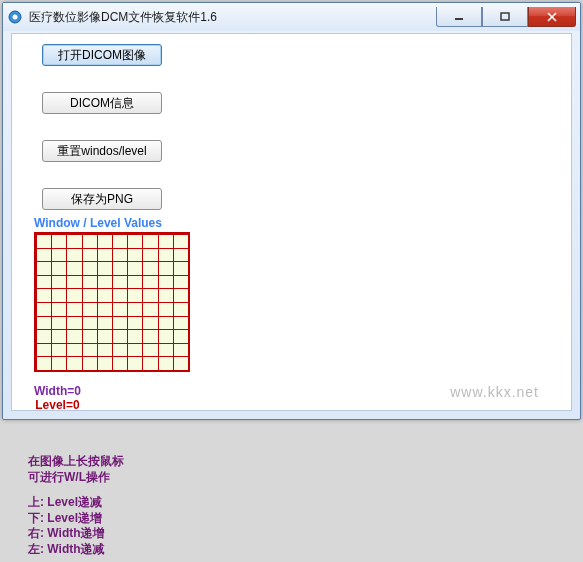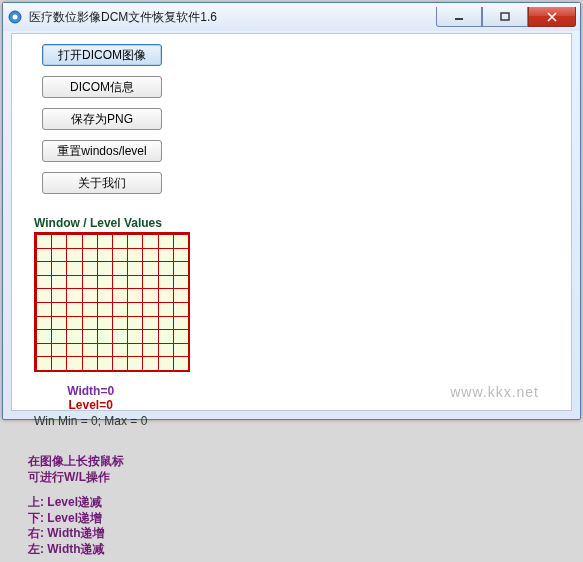--- a/index.html
+++ b/index.html
@@ -62,42 +62,42 @@
 .client {
   position: absolute;
   left: 8px; top: 30px;
   right: 8px; bottom: 8px;
   background: #fff;
   border: 1px solid #b8c8dd;
 }
 .btncol {
   position: absolute;
   left: 30px; top: 10px;
-  display: flex; flex-direction: column; gap: 10px;
+  display: flex; flex-direction: column; gap: 26px;
 }
 .btn {
   width: 120px; height: 22px;
   font-size: 12px;
   background: linear-gradient(#fdfdfd, #e8e8e8);
   border: 1px solid #8e8e8e;
   border-radius: 3px;
   cursor: pointer;
   font-family: "SimSun", sans-serif;
 }
 .btn.primary {
   background: linear-gradient(#eaf3fc, #c9dff5);
   border: 1px solid #3c7fb1;
   box-shadow: inset 0 0 0 1px #a9d0ef;
 }
 .wl-label {
   position: absolute;
   left: 22px; top: 182px;
   font-size: 12px;
   font-weight: bold;
-  color: #14532d;
+  color: #3b82f6;
 }
 .grid {
   position: absolute;
   left: 22px; top: 198px;
   width: 156px; height: 140px;
   border: 2px solid #c00000;
   background: #f7fbe0;
 }
 .grid-inner {
   width: 100%; height: 100%;
@@ -169,35 +169,34 @@
           </svg>
       </div>
     </div>
   </div>
 
   <div class="client">
 
     <div class="btncol">
       <button class="btn primary">打开DICOM图像</button>
       <button class="btn">DICOM信息</button>
+      <button class="btn">重置windos/level</button>
       <button class="btn">保存为PNG</button>
-      <button class="btn">重置windos/level</button>
       <button class="btn">关于我们</button>
     </div>
 
     <div class="wl-label">Window / Level Values</div>
 
     <div class="grid">
       <div class="grid-inner"></div>
     </div>
 
     <div class="vals">
       <div class="wv">Width=0</div>
       <div class="lv">Level=0</div>
-      <div class="mm">Win Min = 0; Max = 0</div>
     </div>
 
     <div class="instr">
       <div>在图像上长按鼠标</div>
       <div>可进行W/L操作</div>
       <div class="blk2">
         <div>上: Level递减</div>
         <div>下: Level递增</div>
         <div>右: Width递增</div>
         <div>左: Width递减</div>

